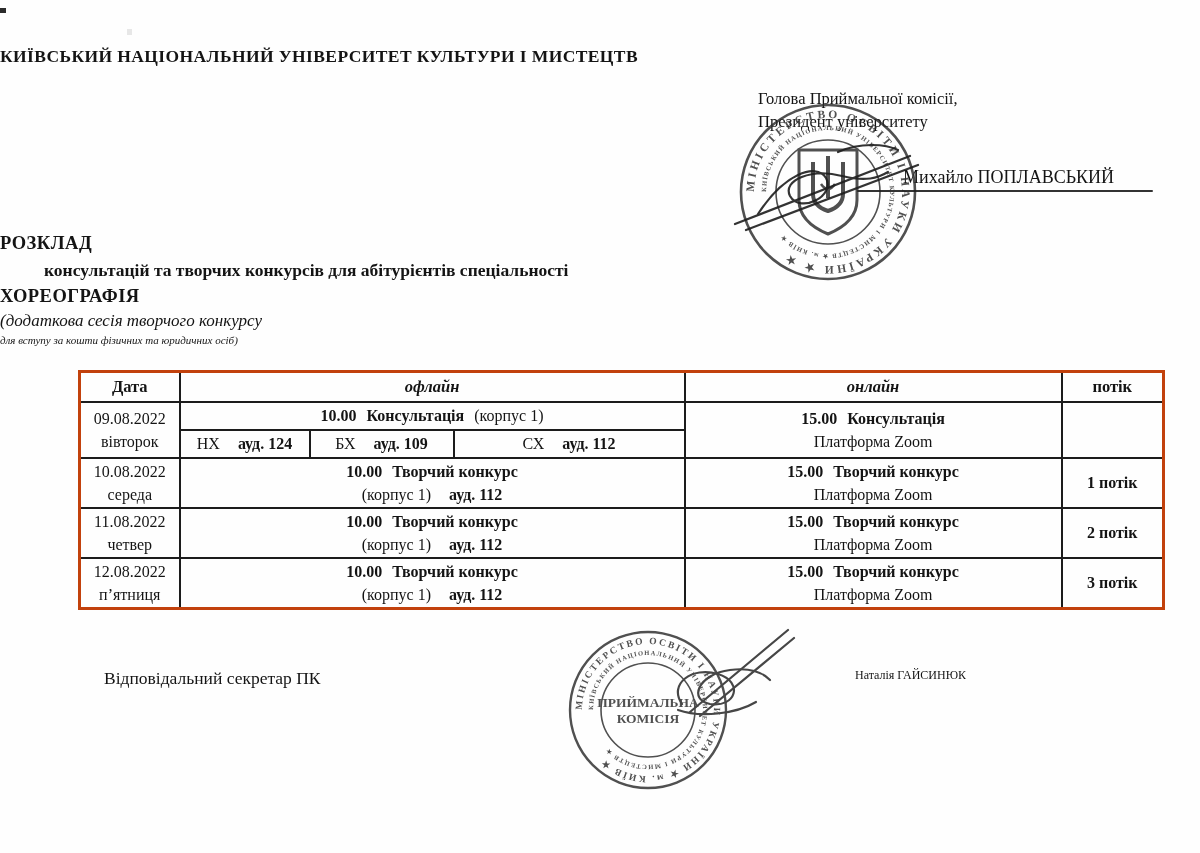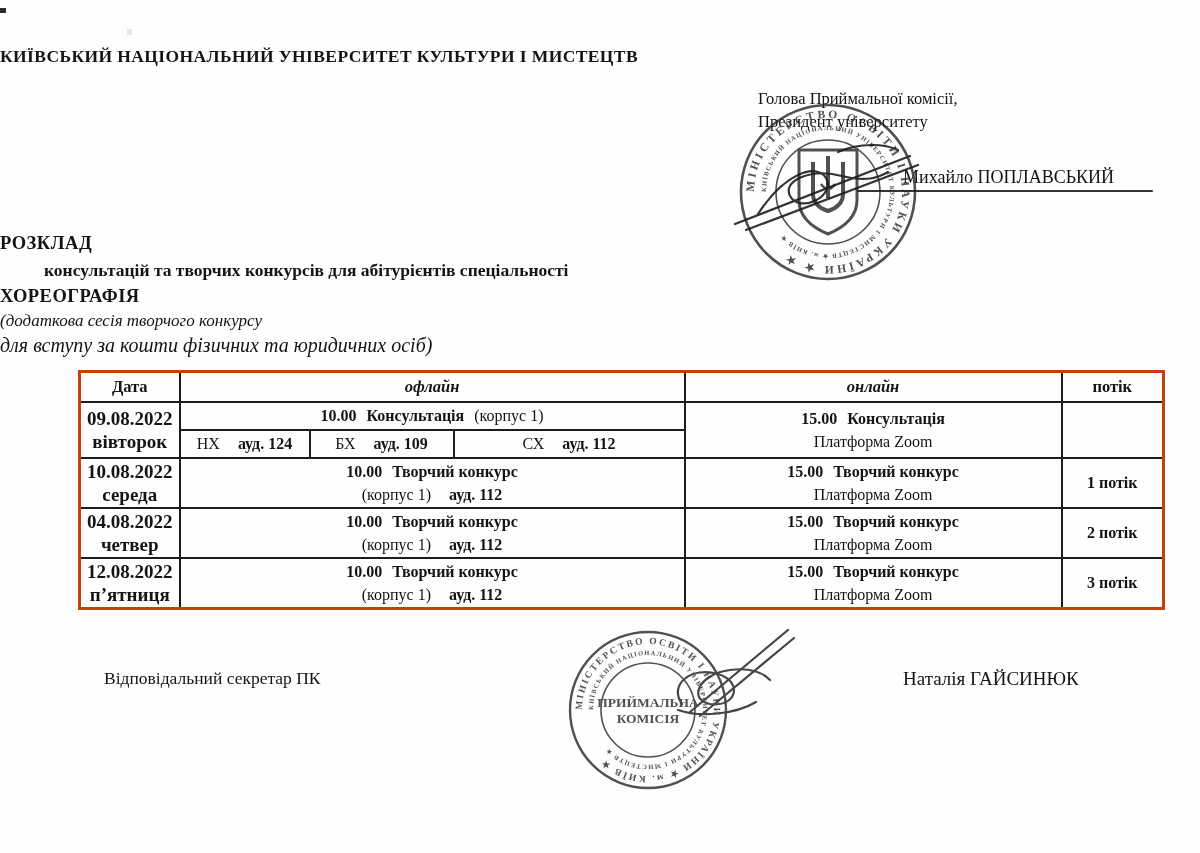--- a/index.html
+++ b/index.html
@@ -15,43 +15,43 @@
   .uni-title { top:46px; font-size:17.5px; font-weight:bold; letter-spacing:.4px; }
 
   .approve { position:absolute; left:758px; top:87px; font-size:16.5px; line-height:23px; }
   .approve .lbl { font-weight:bold; font-size:17px; margin-bottom:2px; }
   .signer { position:absolute; left:903px; top:167px; font-size:18px; }
 
   .h-rozklad   { top:233px; font-size:18.5px; font-weight:bold; letter-spacing:.5px; }
   .h-sub       { top:260px; font-size:17.5px; font-weight:bold;padding-left:44px; }
   .h-spec      { top:286px; font-size:18.5px; font-weight:bold; letter-spacing:.5px; }
   .h-note1     { top:311px; font-size:17px; font-style:italic; }
-  .h-note2     { top:334px; font-size:20px; font-style:italic; }
+  .h-note2     { top:334px; font-size:11px; font-style:italic; }
 
   table.sched {
     position:absolute; left:78px; top:370px; width:1084px;
     border-collapse:collapse; table-layout:fixed;
     font-size:16px;
   }
   table.sched td {
     border:2px solid #1c1c1c; text-align:center; vertical-align:middle;
     padding:1px 2px; line-height:23px;
   }
   table.sched { border:3px solid #c2410c; }
   td.hdr { font-weight:bold; font-size:16.5px; }
   td.hdr.it { font-style:italic; }
   .b { font-weight:bold; }
   .r { font-weight:normal; }
   .tgap { margin-right:10px; }
   .wgap { margin-right:18px; }
-  td.datec { font-weight:bold; font-size:19px; line-height:25px; }
+  td.datec { font-weight:normal; font-size:16px; line-height:25px; }
   .two-line { line-height:24px; }
 
   .footer-lbl  { position:absolute; left:104px; top:668px; font-size:17.5px; }
-  .footer-name { position:absolute; left:903px; top:668px; font-size:19px; }
+  .footer-name { position:absolute; left:855px; top:668px; font-size:12px; }
 
   .stamp { position:absolute; filter:blur(.35px); opacity:.82; pointer-events:none; }
   .sig   { position:absolute; opacity:.9; pointer-events:none; }
   .stamp text { font-family:"Liberation Serif", serif; font-weight:bold; fill:#2a2a2a; }
 
   .artifact1 { position:absolute; left:0; top:8px; width:6px; height:5px; background:#2b2b2b; }
   .artifact2 { position:absolute; left:127px; top:29px; width:5px; height:6px; background:#e7e7e7; }
 </style>
 </head>
 <body>
@@ -160,21 +160,21 @@
       </td>
       <td class="two-line">
         <div><span class="b tgap">15.00</span><span class="b">Творчий конкурс</span></div>
         <div class="r">Платформа Zoom</div>
       </td>
       <td class="b">1 потік</td>
     </tr>
 
     <tr style="height:50px">
       <td class="datec">
-        <div>04.08.2022</div>
+        <div>11.08.2022</div>
         <div>четвер</div>
       </td>
       <td colspan="3" class="two-line">
         <div><span class="b tgap">10.00</span><span class="b">Творчий конкурс</span></div>
         <div><span class="r wgap">(корпус 1)</span><span class="b">ауд. 112</span></div>
       </td>
       <td class="two-line">
         <div><span class="b tgap">15.00</span><span class="b">Творчий конкурс</span></div>
         <div class="r">Платформа Zoom</div>
       </td>

